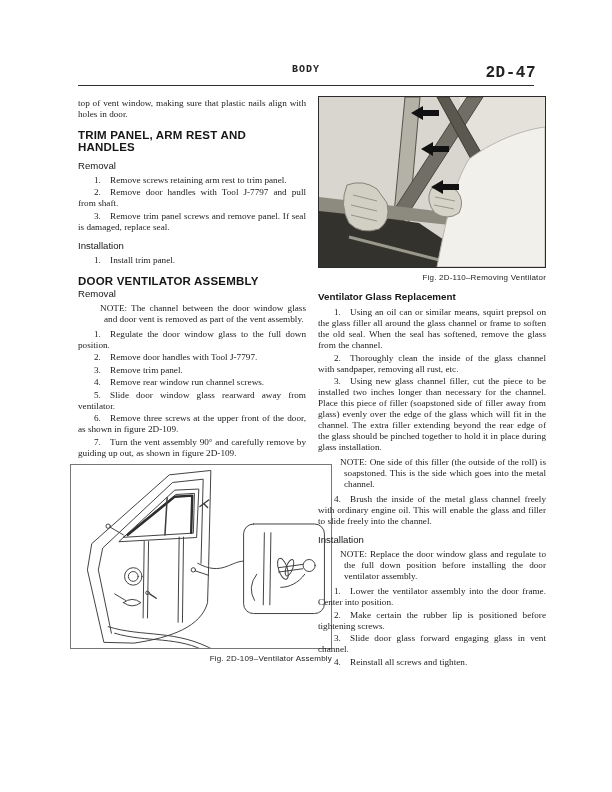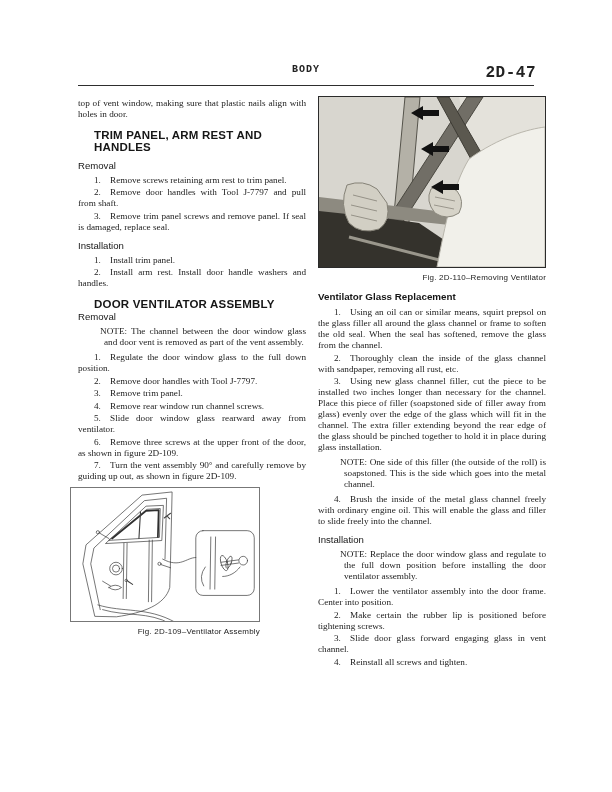--- a/index.html
+++ b/index.html
@@ -20,36 +20,36 @@
   }
   .rule{position:absolute;top:85px;left:78px;width:456px;border-top:1.6px solid #2e2e2e;}
   .columns{position:absolute;top:96px;left:78px;width:468px;display:flex;gap:12px;}
   .col{width:228px;}
   p{margin:1.5px 0;font-size:9.2px;line-height:11px;text-align:justify;}
   p.cont{text-indent:0;}
   p.item{text-indent:16px;}
   .note{margin:4px 0 4px 26px;text-indent:-4px;font-size:9.2px;line-height:11px;text-align:justify;}
   h2.section-h{
     font-family:"Liberation Sans", sans-serif;font-weight:bold;font-size:11.5px;letter-spacing:0.2px;
-    margin:9px 16px 4px;color:#161616;
+    margin:9px 0 4px;color:#161616;
   }
   h2.section-h.tight{margin-bottom:0;}
   h3.sub-h{
     font-family:"Liberation Sans", sans-serif;font-weight:normal;font-size:9.6px;
     margin:7px 0 4px;color:#161616;
   }
   h3.sub-h.tight{margin:1px 0 4px;}
   h3.side-h{
     font-family:"Liberation Sans", sans-serif;font-weight:bold;font-size:9.8px;
     margin:8px 0 5px;color:#161616;
   }
   figure{margin:0;padding:0;}
   .figbox{border:1.2px solid #2b2b2b;background:#dddbd3;line-height:0;}
   .figbox.line-art{border:1px solid #777;background:#fff;}
-  .fig109{width:190px;margin-left:-8px;margin-top:5px;}
+  .fig109{width:262px;margin-left:-8px;margin-top:5px;}
   figcaption{
     font-family:"Liberation Sans", sans-serif;font-size:8px;color:#222;
     text-align:right;margin-top:5px;line-height:10px;letter-spacing:0.2px;
   }
   .photo-svg,.art-svg{display:block;width:100%;height:auto;}
 </style>
 </head>
 <body>
 
 <div class="page">
@@ -66,21 +66,20 @@
       <p class="cont">top of vent window, making sure that plastic nails align with holes in door.</p>
 
       <h2 class="section-h">TRIM PANEL, ARM REST AND HANDLES</h2>
       <h3 class="sub-h">Removal</h3>
       <p class="item">1.  Remove screws retaining arm rest to trim panel.</p>
       <p class="item">2.  Remove door handles with Tool J-7797 and pull from shaft.</p>
       <p class="item">3.  Remove trim panel screws and remove panel. If seal is damaged, replace seal.</p>
 
       <h3 class="sub-h">Installation</h3>
       <p class="item">1.  Install trim panel.</p>
-      <p class="item">2.  Install arm rest. Install door handle washers and handles.</p>
 
       <h2 class="section-h tight">DOOR VENTILATOR ASSEMBLY</h2>
       <h3 class="sub-h tight">Removal</h3>
       <div class="note">NOTE: The channel between the door window glass and door vent is removed as part of the vent assembly.</div>
       <p class="item">1.  Regulate the door window glass to the full down position.</p>
       <p class="item">2.  Remove door handles with Tool J-7797.</p>
       <p class="item">3.  Remove trim panel.</p>
       <p class="item">4.  Remove rear window run channel screws.</p>
       <p class="item">5.  Slide door window glass rearward away from ventilator.</p>
       <p class="item">6.  Remove three screws at the upper front of the door, as shown in figure 2D-109.</p>

